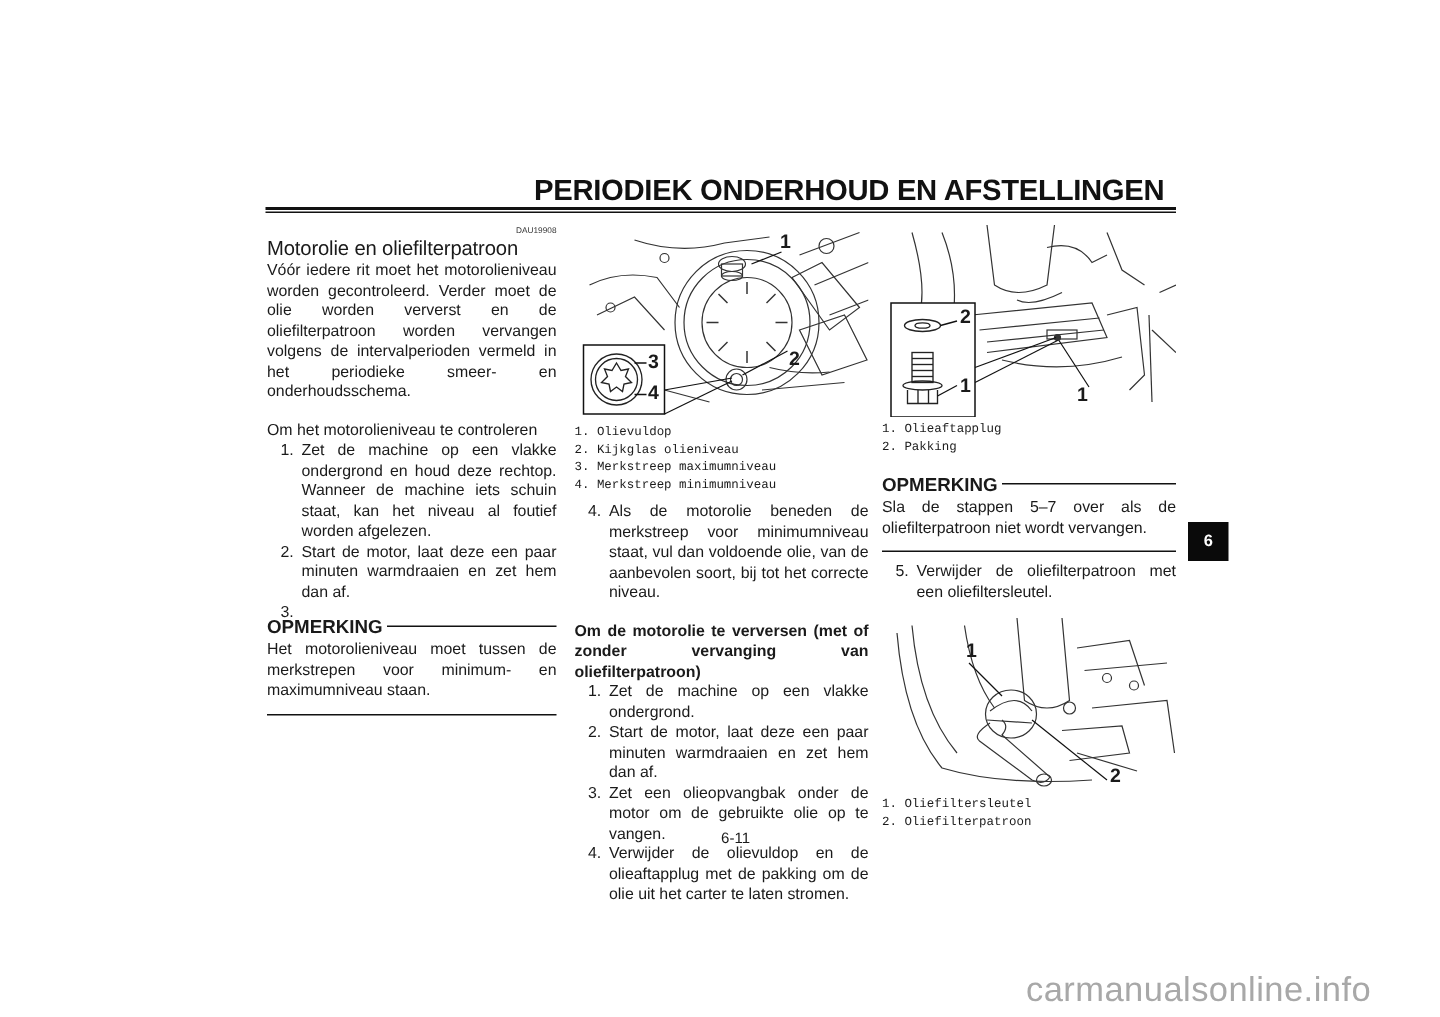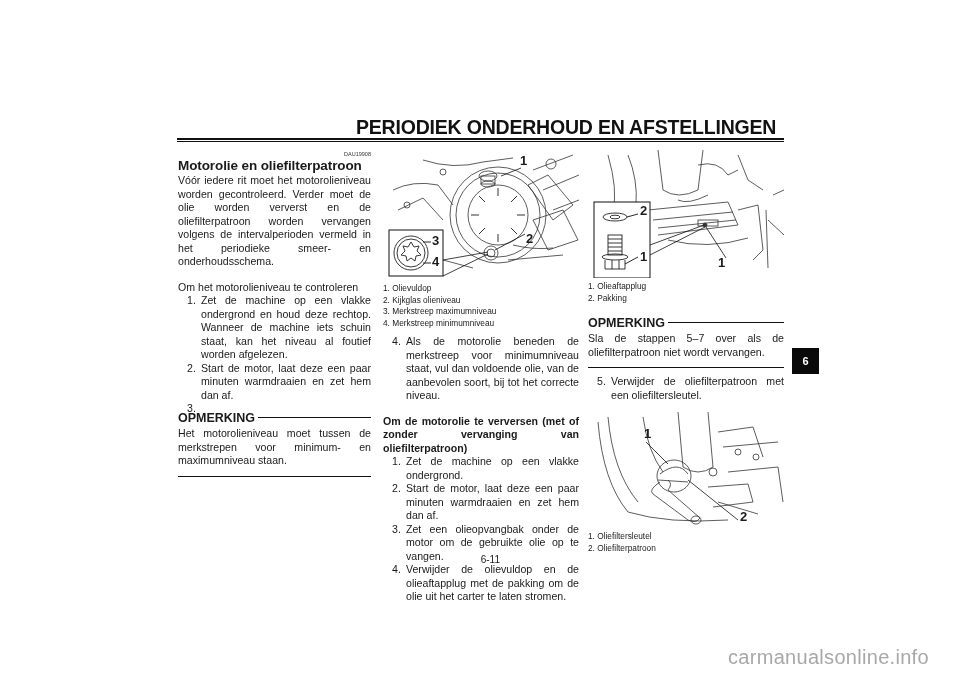--- a/index.html
+++ b/index.html
@@ -13,50 +13,50 @@
     }
     .rule-thick { position: absolute; left: 177px; top: 138px; width: 607px; height: 2px; background: #111; }
     .rule-thin { position: absolute; left: 177px; top: 141px; width: 607px; height: 1px; background: #111; }
 
     .col { position: absolute; font-size: 10.6px; line-height: 13.5px; }
     .col1 { left: 178px; top: 150px; width: 193px; }
     .col2 { left: 383px; top: 150px; width: 196px; }
     .col3 { left: 588px; top: 150px; width: 196px; }
 
     .code { text-align: right; font-size: 5.5px; line-height: 8px; color: #333; }
-    .section-title { font-weight: bold; font-size: 13.5px; line-height: 16px; letter-spacing: -0.1px; }
+    .section-title { font-weight: normal; font-size: 13.5px; line-height: 16px; letter-spacing: -0.1px; }
     p.body { text-align: justify; text-align-last: left; }
     .subhead { font-weight: normal; margin-top: 12px; }
     .subhead-j { font-weight: bold; text-align: justify; text-align-last: left; }
     ol.steps { list-style: none; }
     ol.steps li { position: relative; padding-left: 23px; text-align: justify; text-align-last: left; }
     ol.steps li .num { position: absolute; left: 9px; top: 0; }
 
     .note { margin-top: 9px; }
     .note-head { display: flex; align-items: center; }
     .note-title { font-weight: bold; font-size: 12.5px; line-height: 14px; }
     .note-line { flex: 1; height: 1px; background: #111; margin-left: 3px; margin-bottom: 2px; }
     .note-body { margin-top: 2px; text-align: justify; text-align-last: left; }
     .note-end { height: 1px; background: #111; margin-top: 8px; }
 
     .figure { position: relative; width: 196px; }
     .caption { font-size: 8.3px; line-height: 11.5px; margin-top: 3px; }
-    .caption div { padding-left: 0; }
+    .caption div { padding-left: 0; font-family: Liberation Mono, monospace; }
 
     .fig-label { position: absolute; font-weight: bold; font-size: 13px; line-height: 13px; }
 
     .side-tab {
       position: absolute; left: 792px; top: 348px; width: 27px; height: 26px;
       background: #0a0a0a; color: #fff; font-weight: bold; font-size: 11px;
       display: flex; align-items: center; justify-content: center;
     }
     .page-num { position: absolute; left: 460px; top: 554px; width: 40px; text-align: right; font-size: 10px; }
     .watermark {
-      position: absolute; left: 684px; top: 646px; font-size: 20px; color: #a8a8a8;
-      font-family: "Liberation Sans", sans-serif; letter-spacing: 0.3px; margin-left: 44px;
+      position: absolute; left: 684px; top: 646px; font-size: 23px; color: #a8a8a8;
+      font-family: "Liberation Sans", sans-serif; letter-spacing: 0.3px;
     }
     svg { display: block; }
   </style>
 </head>
 <body>
 
 <div class="header-title">PERIODIEK ONDERHOUD EN AFSTELLINGEN</div>
 <div class="rule-thick"></div>
 <div class="rule-thin"></div>
 

